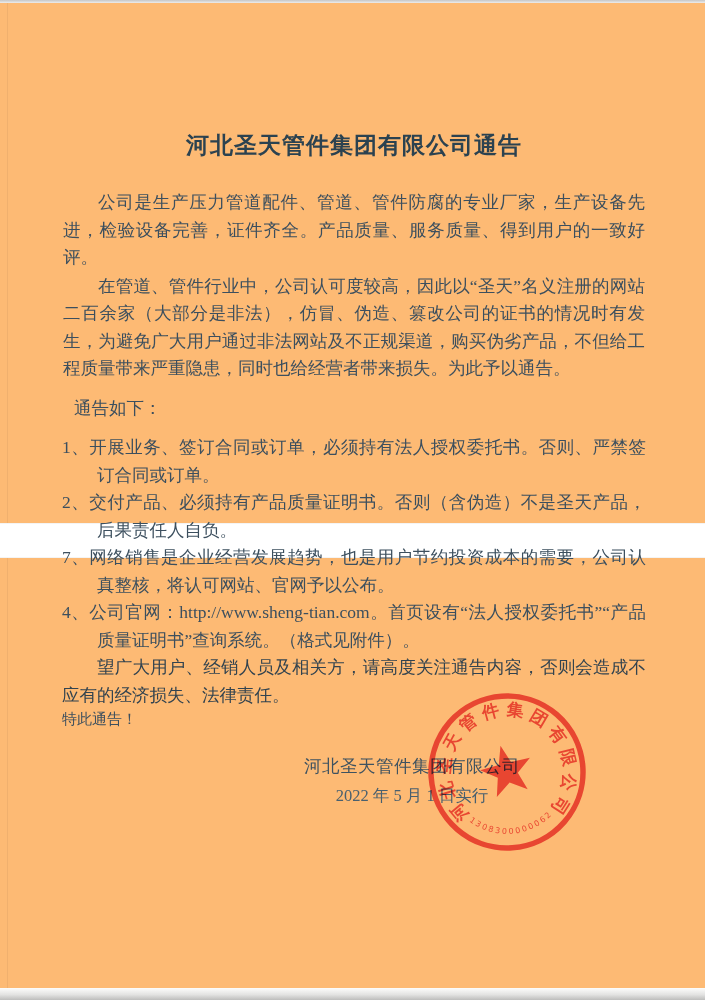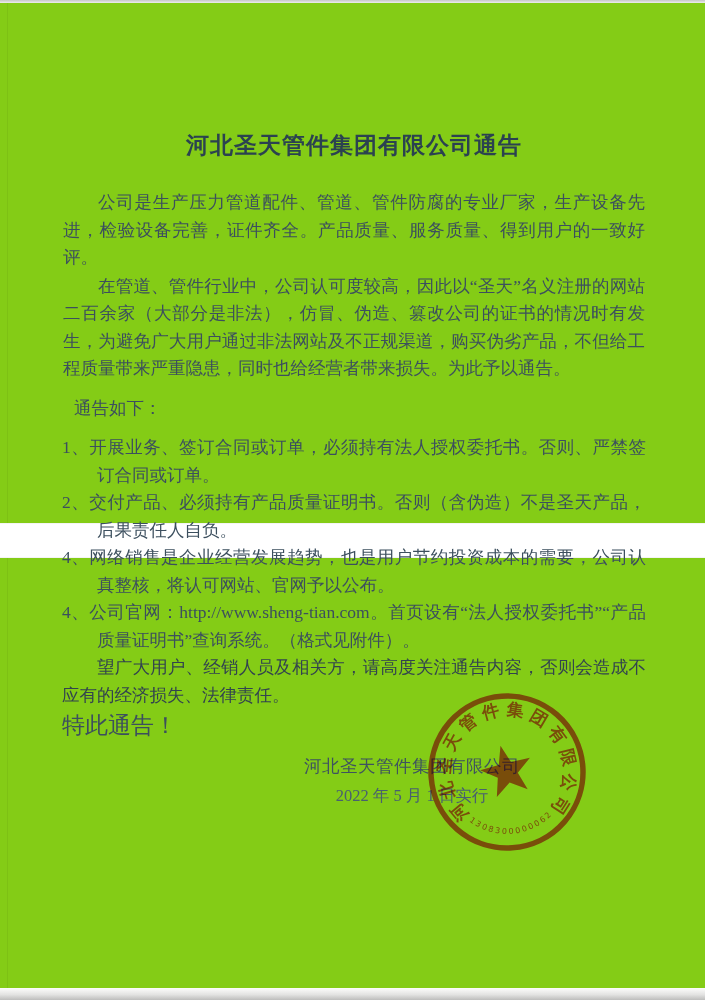--- a/index.html
+++ b/index.html
@@ -5,21 +5,21 @@
   html, body { margin: 0; padding: 0; }
   body {
     width: 705px; height: 1000px;
     background: #ffffff;
     font-family: "Liberation Serif", "DejaVu Serif", serif;
     overflow: hidden;
     position: relative;
   }
   .page {
     position: absolute; inset: 0;
-    background: #84cc16;
+    background: #fdba74;
   }
   
   .edge-top {
     position: absolute; left: 0; top: 0; width: 705px; height: 3px;
     background: linear-gradient(#c6c6c6, #ededec);
   }
   .edge-bottom {
     position: absolute; left: 0; bottom: 0; width: 705px; height: 12px;
     background: linear-gradient(#fdfdfc, #e3e3e2 55%, #bdbdbc);
   }
@@ -45,21 +45,21 @@
     color: #2b4250; text-align: center; letter-spacing: 1px;
     margin: 0 0 27px 0;
   }
   p.body-para { margin: 1px; text-indent: 2em; }
   .notice-heading { font-weight: normal; margin: 12px; }
   .notice-list { margin: 0; }
   .notice-item { margin: 0; padding-left: 2em; text-indent: -2em; }
   .closing-para { margin: 0; text-indent: 2em; font-weight: normal; color: #32434f; }
   .sign-off {
     position: absolute; left: 62px; top: 710px;
-    color: #3c4f5e; font-size: 23px;
+    color: #3c4f5e; font-size: 15px;
   }
   .signature {
     position: absolute; left: 302px; top: 754px; width: 220px;
     text-align: center; color: #3e5260;
   }
   .signature-company { font-size: 17.5px; letter-spacing: 0.5px; }
   .signature-date { font-size: 16.5px; margin-top: 7px; color: #49606f; }
   
   .seal {
     position: absolute; left: 422px; top: 687px;
@@ -78,21 +78,21 @@
   <div class="scan-band"></div>
 
   <div class="doc">
     <h1 class="doc-title">河北圣天管件集团有限公司通告</h1>
     <p class="body-para">公司是生产压力管道配件、管道、管件防腐的专业厂家，生产设备先进，检验设备完善，证件齐全。产品质量、服务质量、得到用户的一致好评。</p>
     <p class="body-para">在管道、管件行业中，公司认可度较高，因此以“圣天”名义注册的网站二百余家（大部分是非法），仿冒、伪造、篡改公司的证书的情况时有发生，为避免广大用户通过非法网站及不正规渠道，购买伪劣产品，不但给工程质量带来严重隐患，同时也给经营者带来损失。为此予以通告。</p>
     <p class="notice-heading">通告如下：</p>
     <div class="notice-list">
       <p class="notice-item">1、开展业务、签订合同或订单，必须持有法人授权委托书。否则、严禁签订合同或订单。</p>
       <p class="notice-item">2、交付产品、必须持有产品质量证明书。否则（含伪造）不是圣天产品，后果责任人自负。</p>
-      <p class="notice-item">4、网络销售是企业经营发展趋势，也是用户节约投资成本的需要，公司认真整核，将认可网站、官网予以公布。</p>
+      <p class="notice-item">7、网络销售是企业经营发展趋势，也是用户节约投资成本的需要，公司认真整核，将认可网站、官网予以公布。</p>
       <p class="notice-item">4、公司官网：http://www.sheng-tian.com。首页设有“法人授权委托书”“产品质量证明书”查询系统。（格式见附件）。</p>
     </div>
     <p class="closing-para">望广大用户、经销人员及相关方，请高度关注通告内容，否则会造成不应有的经济损失、法律责任。</p>
   </div>
 
   <div class="sign-off">特此通告！</div>
 
   <div class="signature">
     <div class="signature-company">河北圣天管件集团有限公司</div>
     <div class="signature-date">2022 年 5 月 1 日实行</div>

